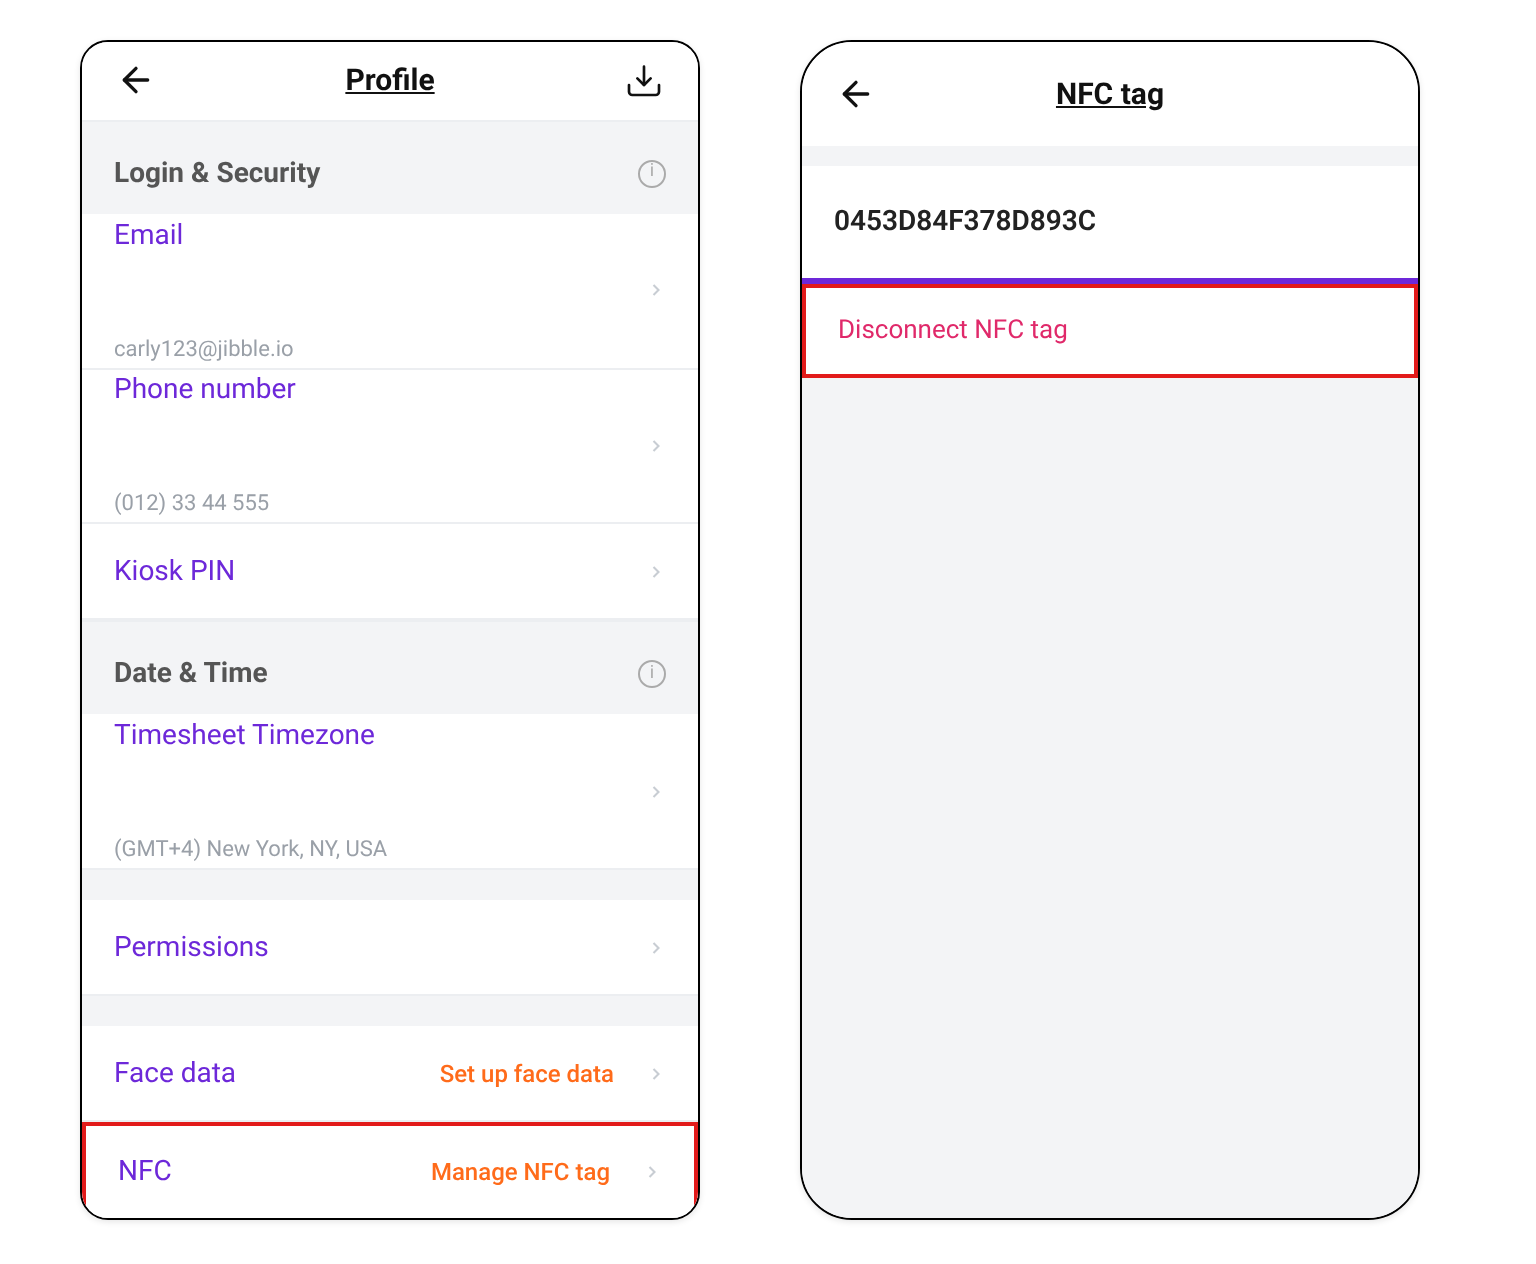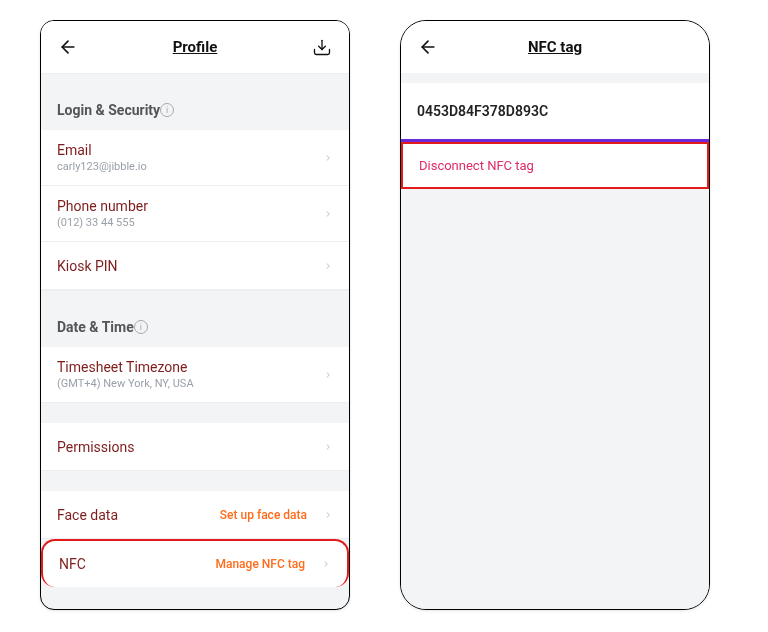--- a/index.html
+++ b/index.html
@@ -55,24 +55,24 @@
     transform: translateY(-50%);
     width: 22px;
     height: 22px;
     display: flex;
     align-items: center;
     justify-content: center;
   }
 
   .section-header {
     background: #f3f4f6;
-    padding: 28px 16px 12px 16px;
-    display: flex;
-    align-items: center;
-    justify-content: flex-start;
+    padding: 18px 16px 12px 16px;
+    display: flex;
+    align-items: center;
+    justify-content: space-between;
     border-top: 1px solid #eceef1;
   }
   .section-header .label {
     font-weight: 700;
     font-size: 14px;
     color: #555;
   }
   .info-icon {
     width: 14px;
     height: 14px;
@@ -96,25 +96,26 @@
     min-height: 48px;
     position: relative;
   }
   .row .left {
     display: flex;
     flex-direction: column;
     gap: 2px;
   }
   .row .primary {
     font-size: 14px;
-    color: #7f1d1d;
+    color: #6d28d9;
   }
   .row .secondary {
     font-size: 11px;
     color: #9aa0a8;
+    margin-top: 40px;
   }
   .row .right {
     display: flex;
     align-items: center;
     gap: 16px;
   }
   .chevron {
     color: #c8cdd3;
     display: flex;
     align-items: center;
@@ -270,21 +271,21 @@
       <div class="right">
         <span class="action-text">Set up face data</span>
         <span class="chevron">
           <svg width="10" height="14" viewBox="0 0 24 24" fill="none" stroke="#c8cdd3" stroke-width="2.5">
               <polyline points="9 18 15 12 9 6"></polyline>
             </svg>
         </span>
       </div>
     </div>
 
-    <div class="row red-box" style="border-bottom:none;border-radius:14px;">
+    <div class="row red-box" style="border-bottom:none;">
       <div class="left">
         <span class="primary">NFC</span>
       </div>
       <div class="right">
         <span class="action-text">Manage NFC tag</span>
         <span class="chevron">
           <svg width="10" height="14" viewBox="0 0 24 24" fill="none" stroke="#c8cdd3" stroke-width="2.5">
               <polyline points="9 18 15 12 9 6"></polyline>
             </svg>
         </span>

